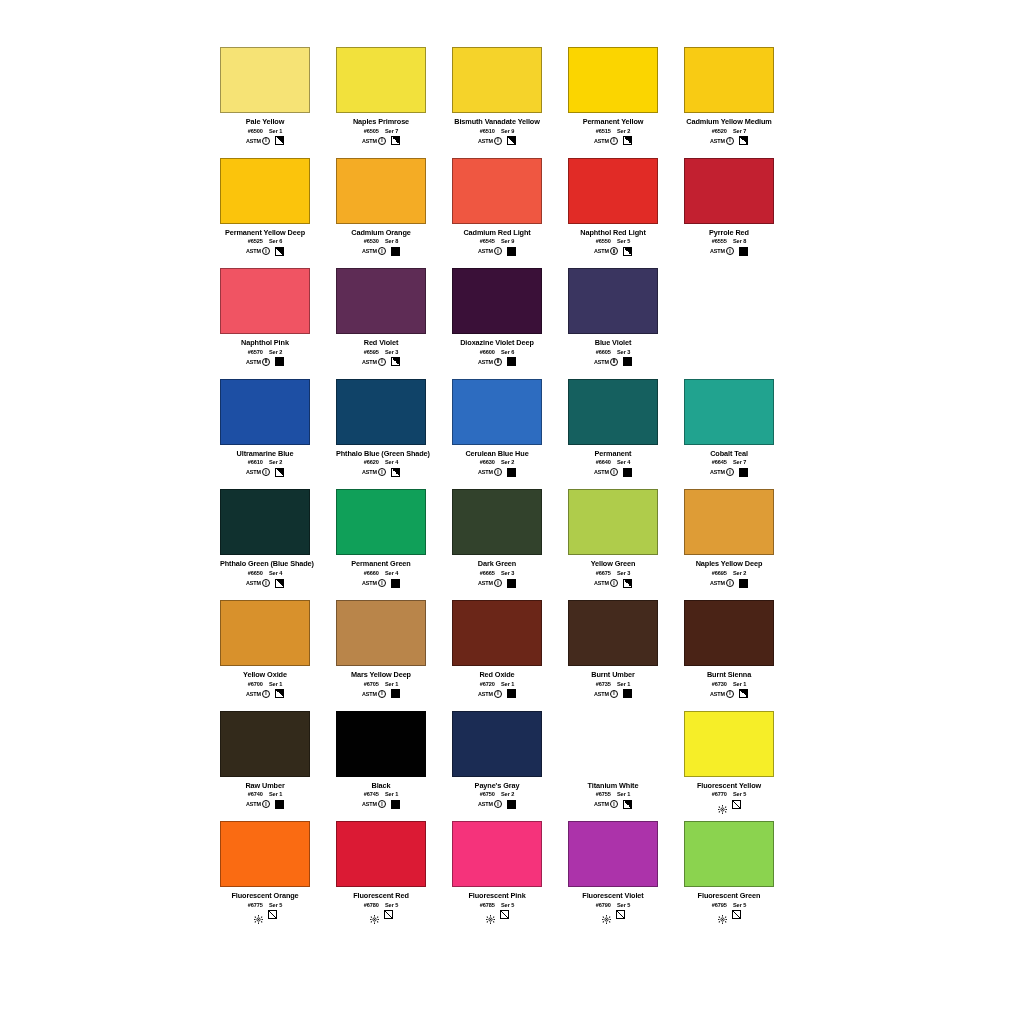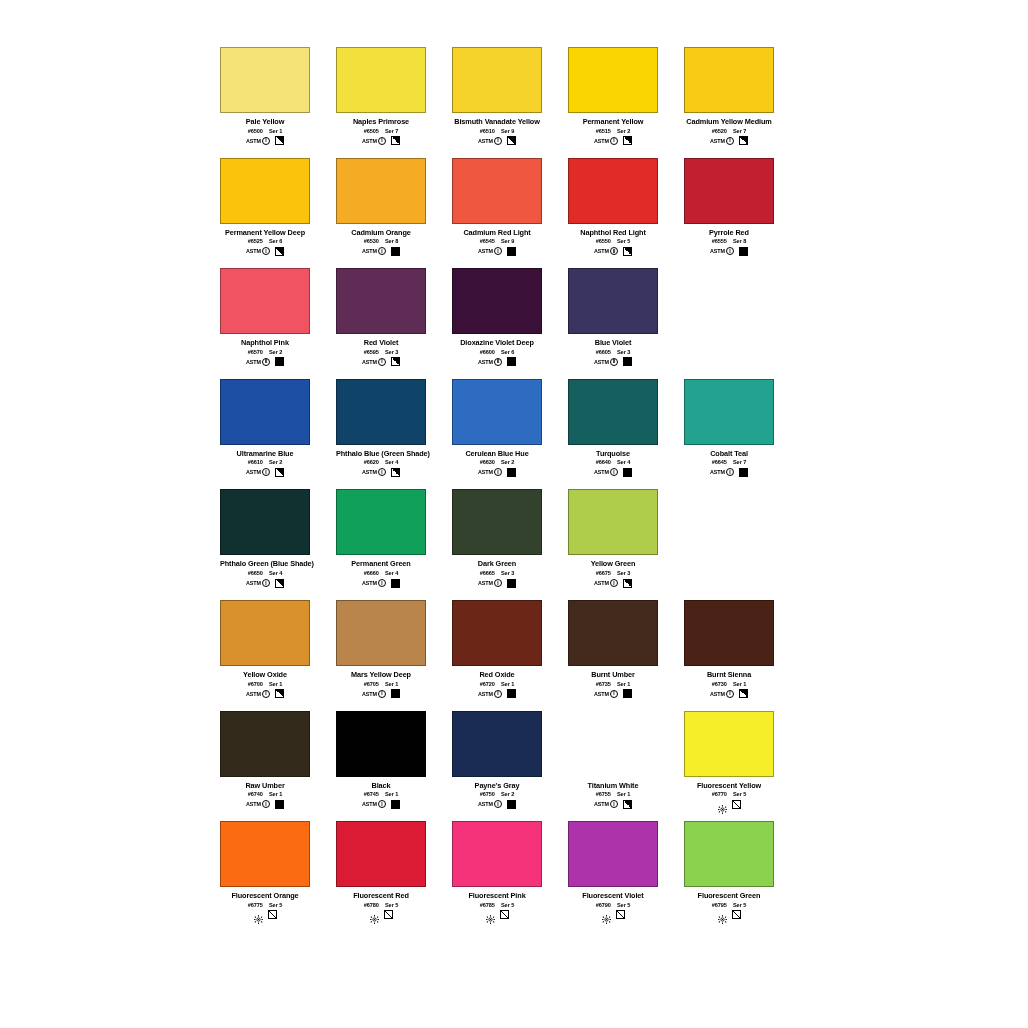--- a/index.html
+++ b/index.html
@@ -333,21 +333,21 @@
         <div class="iconline">
           <span class="astm-wrap">
             <span>ASTM</span>
             <span class="astm-circle">I</span>
           </span>
           <span class="op opaque"></span>
         </div>
       </div>
       <div class="cell">
         <div class="swatch bordered" style="background: rgb(21, 96, 95);"></div>
-        <div class="name">Turquoise</div>
+        <div class="name">Permanent</div>
         <div class="codeline"><span>#6640</span><span class="ser">Ser 4</span></div>
         <div class="iconline">
           <span class="astm-wrap">
             <span>ASTM</span>
             <span class="astm-circle">I</span>
           </span>
           <span class="op opaque"></span>
         </div>
       </div>
       <div class="cell">
@@ -403,20 +403,32 @@
       <div class="cell">
         <div class="swatch bordered" style="background: rgb(175, 204, 75);"></div>
         <div class="name">Yellow Green</div>
         <div class="codeline"><span>#6675</span><span class="ser">Ser 3</span></div>
         <div class="iconline">
           <span class="astm-wrap">
             <span>ASTM</span>
             <span class="astm-circle">I</span>
           </span>
           <span class="op semi"></span>
+        </div>
+      </div>
+      <div class="cell">
+        <div class="swatch bordered" style="background: rgb(222, 156, 54);"></div>
+        <div class="name">Naples Yellow Deep</div>
+        <div class="codeline"><span>#6695</span><span class="ser">Ser 2</span></div>
+        <div class="iconline">
+          <span class="astm-wrap">
+            <span>ASTM</span>
+            <span class="astm-circle">I</span>
+          </span>
+          <span class="op opaque"></span>
         </div>
       </div>
     </div>
     <div class="row">
       <div class="cell">
         <div class="swatch bordered" style="background: rgb(216, 145, 44);"></div>
         <div class="name">Yellow Oxide</div>
         <div class="codeline"><span>#6700</span><span class="ser">Ser 1</span></div>
         <div class="iconline">
           <span class="astm-wrap">

